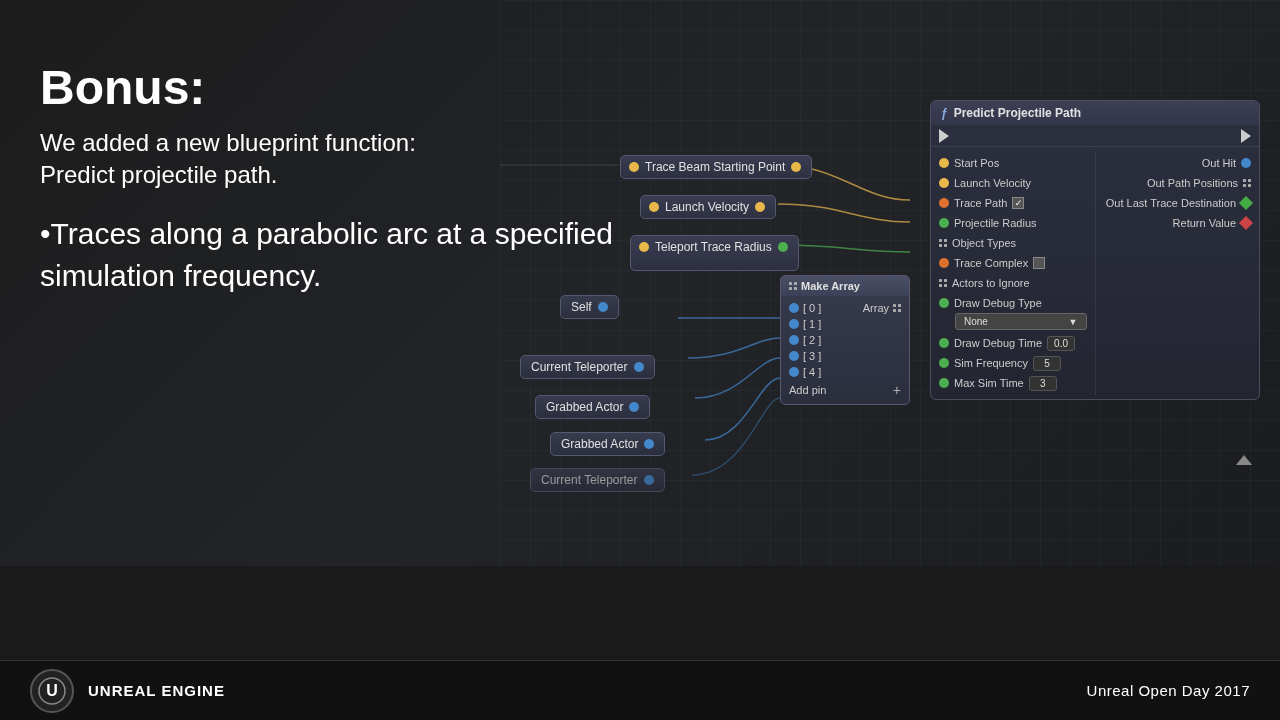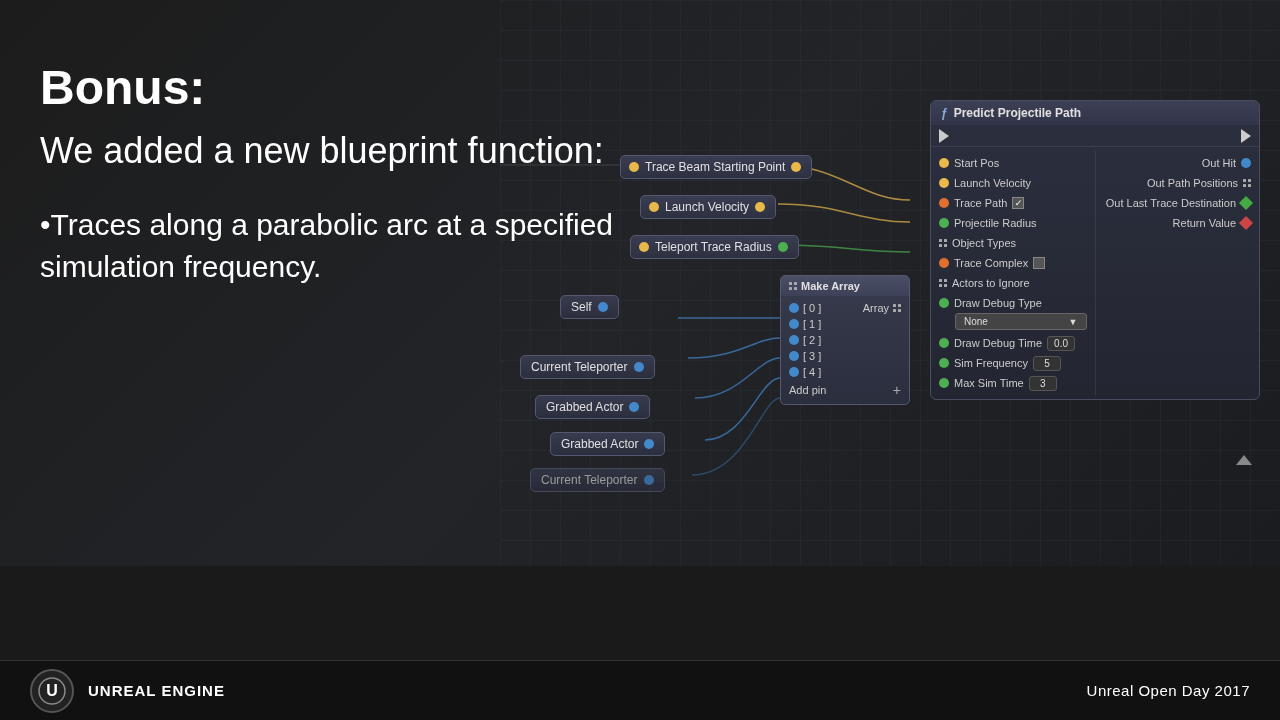--- a/index.html
+++ b/index.html
@@ -45,24 +45,24 @@
     }
 
     .bonus-title {
       font-size: 48px;
       font-weight: 900;
       margin-bottom: 12px;
       color: #ffffff;
     }
 
     .bonus-subtitle {
-      font-size: 36px;
+      font-size: 24px;
       font-weight: 400;
       line-height: 1.35;
-      margin-bottom: 28px;
+      margin-bottom: 21px;
       color: #ffffff;
     }
 
     .bullet-point {
       font-size: 30px;
       font-weight: 400;
       line-height: 1.4;
       margin-bottom: 36px;
       color: #ffffff;
     }
@@ -127,21 +127,21 @@
       white-space: nowrap;
     }
 
     .node-teleport-trace {
       position: absolute;
       left: 130px;
       top: 235px;
       background: linear-gradient(180deg, #3a3d50 0%, #2d3040 100%);
       border: 1px solid #555870;
       border-radius: 5px;
-      padding: 4px 10px 4px 8px;
+      padding: 4px 10px 16px 8px;
       display: flex;
       align-items: center;
       gap: 6px;
       color: #e0e0e0;
       font-size: 12px;
       white-space: nowrap;
     }
 
     
     .pin-yellow { width: 10px; height: 10px; border-radius: 50%; background: #e8b84b; display: inline-block; }
@@ -448,20 +448,21 @@
 </head>
 <body>
 
 <div class="main-content">
   <div class="grid-overlay"></div>
 
   <div class="text-panel">
     <div class="bonus-title">Bonus:</div>
     <div class="bonus-subtitle">
       <span>We added a new blueprint function:</span><br>
+      <span>Predict projectile path.</span>
     </div>
     <div class="bullet-point">•Traces along a parabolic arc at a specified simulation frequency.</div>
   </div>
 
   <div class="blueprint-area">
 
     <svg class="wires-svg" viewBox="0 0 780 580">
 
       <path d="M 270 164 C 340 164, 360 200, 410 200" stroke="#e8b84b" stroke-width="1.5" fill="none" opacity="0.7"></path>
 

